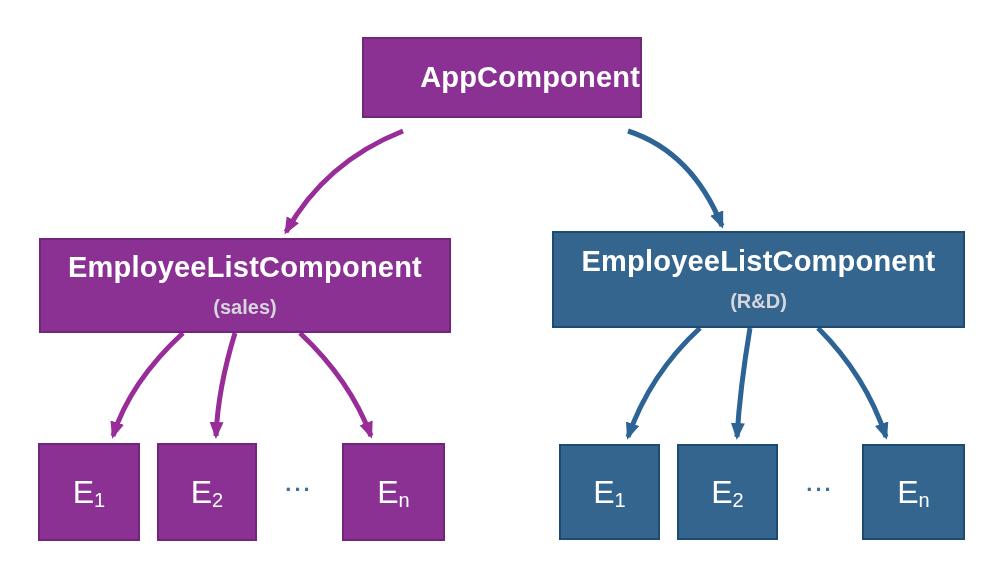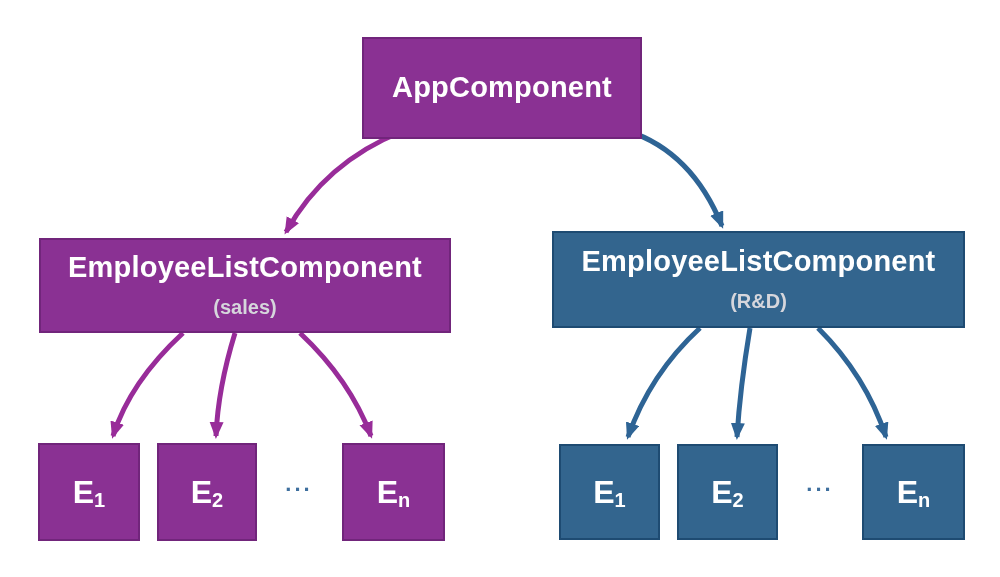--- a/index.html
+++ b/index.html
@@ -51,29 +51,29 @@
   }
   .node .subtitle {
     font-size: 20px;
     font-weight: 700;
     color: var(--subtitle);
     line-height: 1.2;
     margin-top: 12px;
   }
   .node .e-label {
     font-size: 32px;
-    font-weight: 700;
+    font-weight: 400;
   }
   .node .e-label sub {
     font-size: 20px;
     vertical-align: -4px;
     line-height: 0;
   }
   
-  .node-app   { left: 362px; top: 37px;  width: 280px; height: 102px; }
+  .node-app   { left: 362px; top: 37px;  width: 280px; height: 81px; align-items: flex-end; }
   .node-sales { left: 39px;  top: 238px; width: 412px; height: 95px; }
   .node-rnd   { left: 552px; top: 231px; width: 413px; height: 97px; }
   .node-p1 { left: 38px;  top: 443px; width: 102px; height: 98px; }
   .node-p2 { left: 157px; top: 443px; width: 100px; height: 98px; }
   .node-pn { left: 342px; top: 443px; width: 103px; height: 98px; }
   .node-b1 { left: 559px; top: 444px; width: 101px; height: 96px; }
   .node-b2 { left: 677px; top: 444px; width: 101px; height: 96px; }
   .node-bn { left: 862px; top: 444px; width: 103px; height: 96px; }
   .ellipsis {
     position: absolute;

